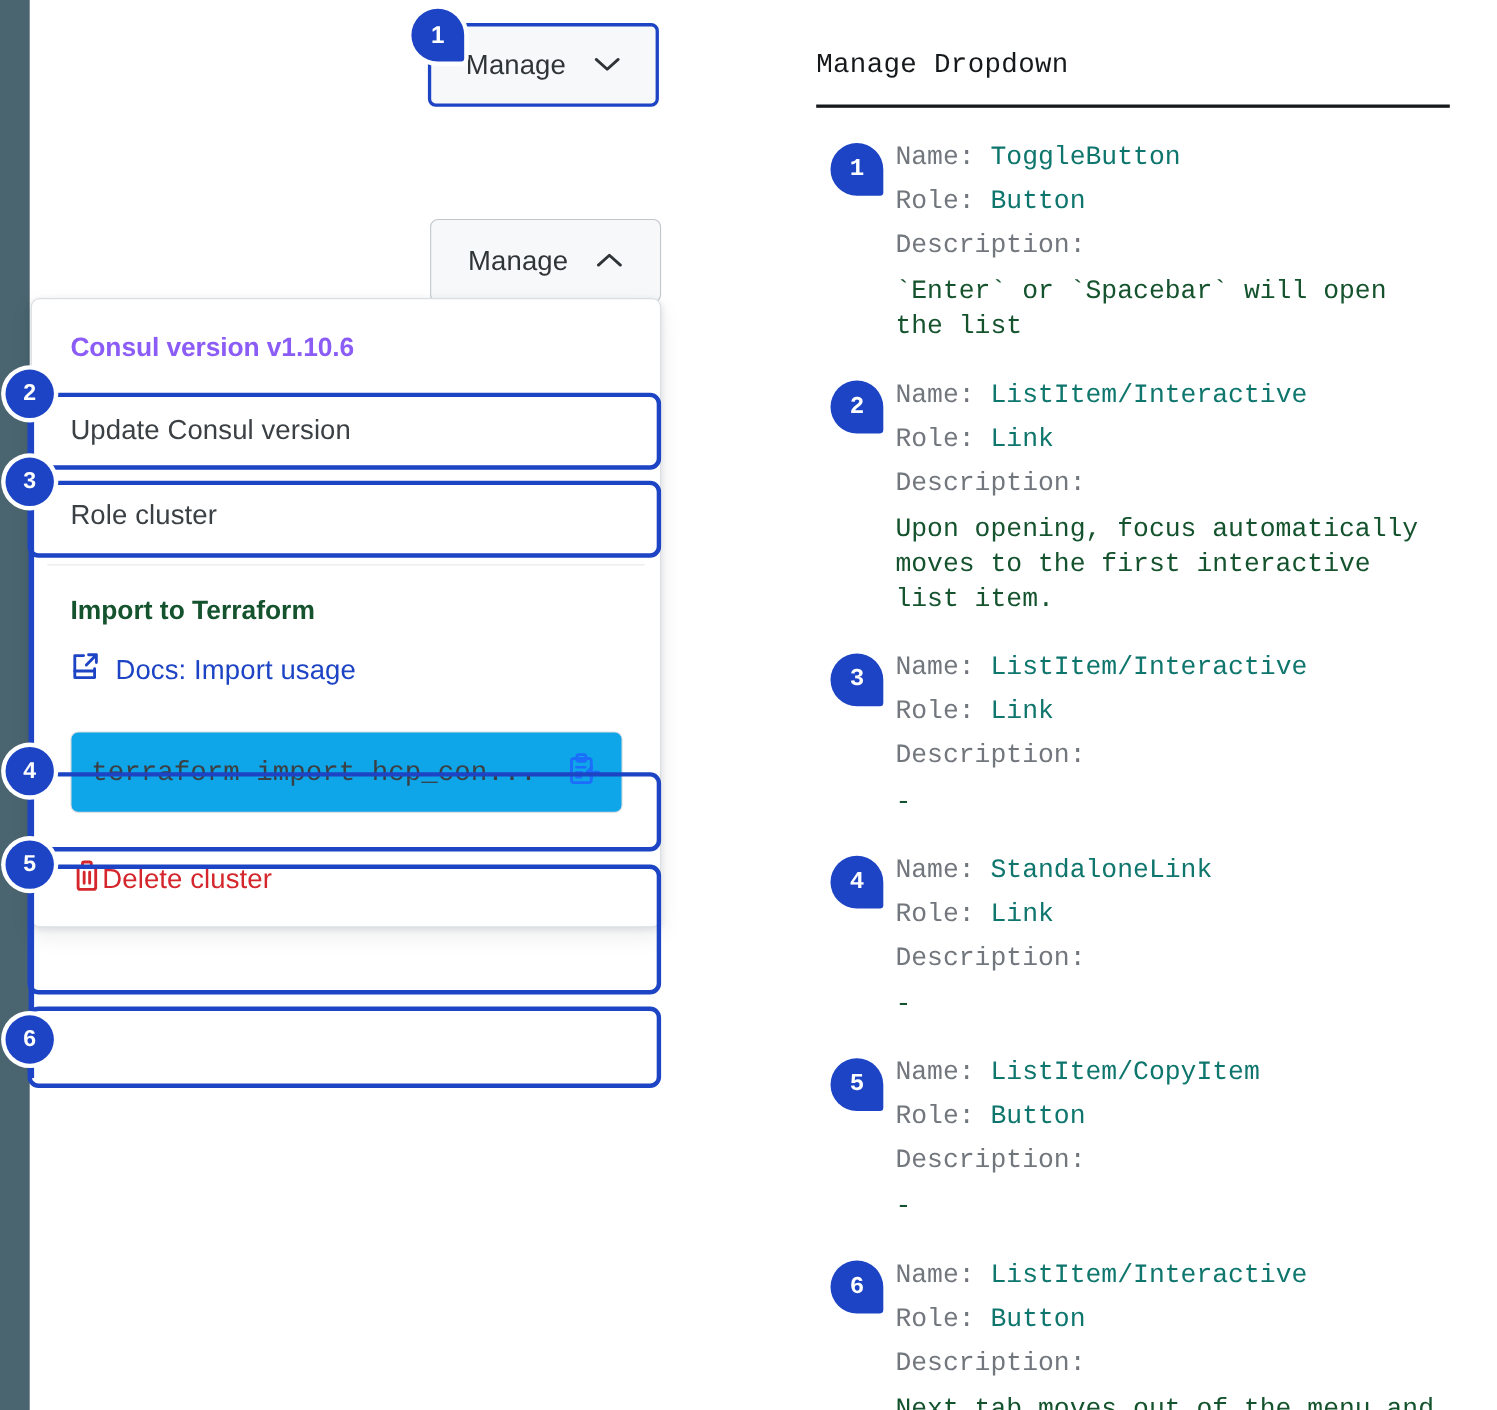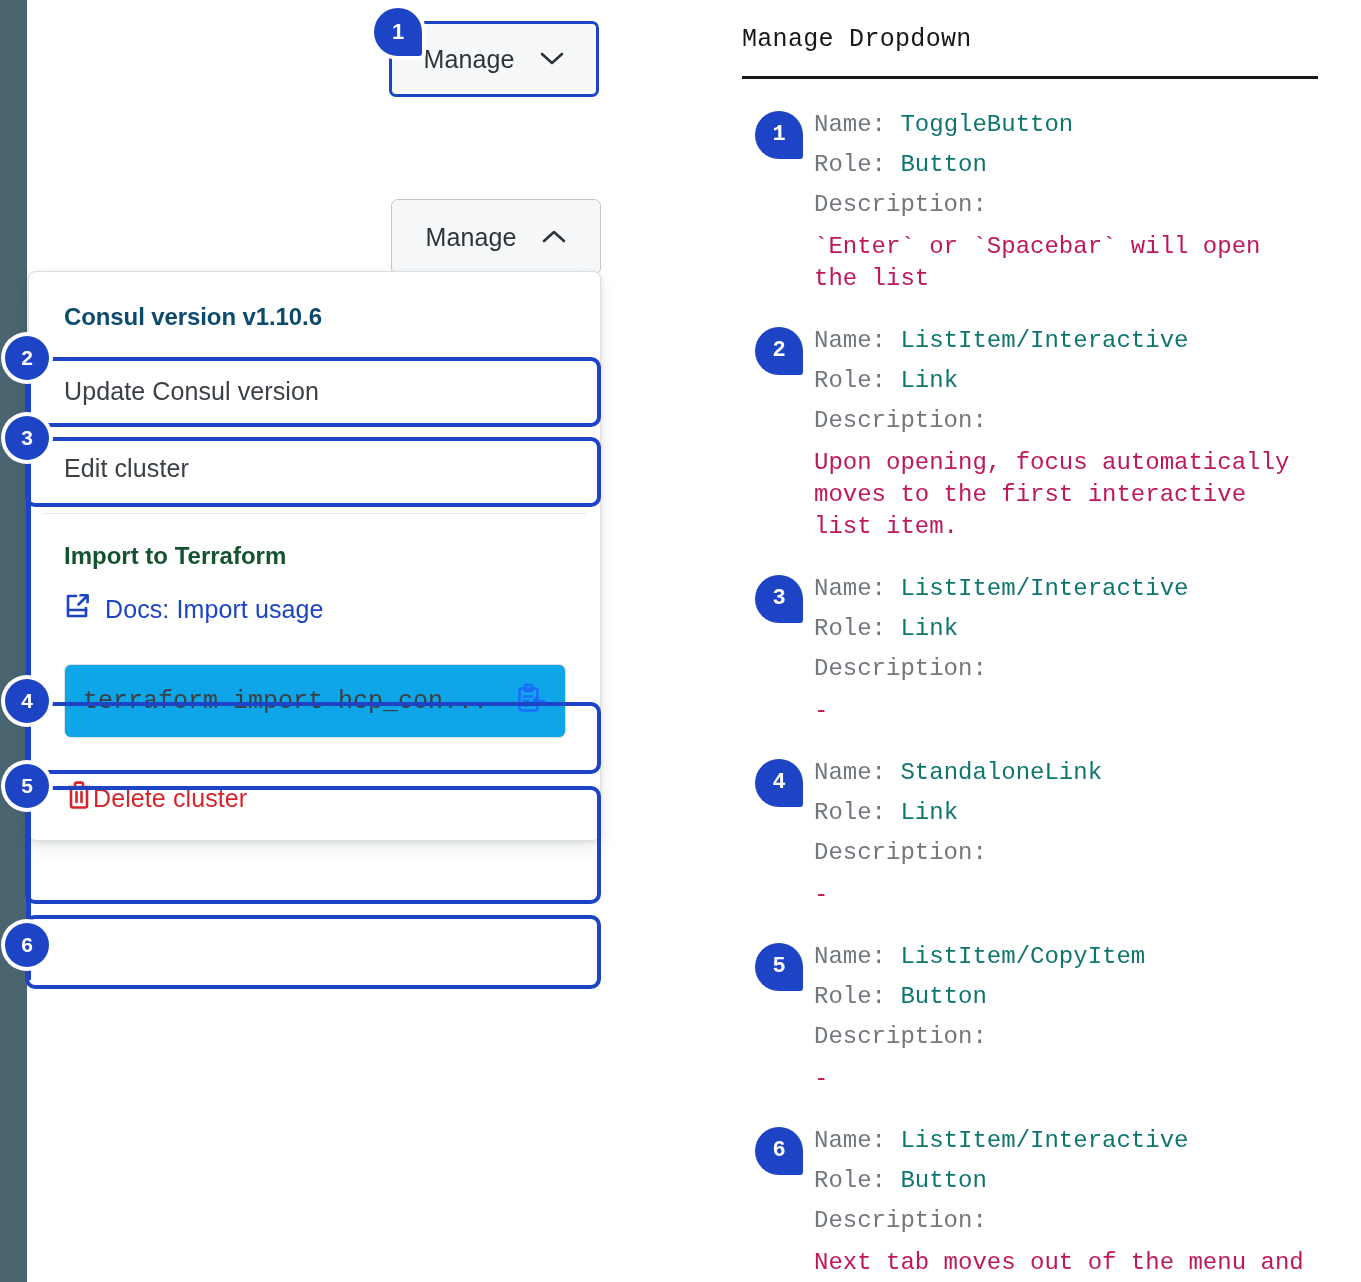--- a/index.html
+++ b/index.html
@@ -69,21 +69,21 @@
     width: 573px;
     box-sizing: border-box;
     background: #ffffff;
     border: 1px solid #dcdfe2;
     border-radius: 8px;
     box-shadow: 0 2px 6px rgba(20,30,45,.10), 0 8px 20px rgba(20,30,45,.07);
   }
   .dd-head {
     font-size: 24px;
     font-weight: bold;
-    color: #0c4a6e;
+    color: #8b5cf6;
     padding: 31px 0 22px 35px;
     letter-spacing: -.1px;
   }
   .dd-item {
     font-size: 25px;
     color: #3b4045;
     padding: 24px 0 24px 35px;
     letter-spacing: .1px;
   }
   .dd-sep {
@@ -192,21 +192,21 @@
   
   .spec-col {
     position: absolute;
     left: 742px; top: 0;
     width: 600px;
     font-family: "Liberation Mono", "DejaVu Sans Mono", monospace;
   }
   .spec-title {
     font-size: 25px;
     color: #16191c;
-    padding-top: 25px;
+    padding-top: 44px;
     letter-spacing: .3px;
   }
   .spec-rule {
     margin-top: 22px;
     width: 576px;
     height: 3px;
     background: #16191c;
   }
   .spec-list { position: relative; margin-top: 0; }
   .spec-entry {
@@ -219,21 +219,21 @@
     font-size: 24px;
     line-height: 40px;
     color: #16191c;
     white-space: pre-wrap;
   }
   .spec-key { color: #72777d; }
   .spec-val { color: #0f766e; }
   .spec-desc {
     font-size: 24px;
     line-height: 32px;
-    color: #be185d;
+    color: #14532d;
     margin-top: 6px;
     white-space: pre-wrap;
   }
 </style>
 </head>
 <body>
 
 <div class="left-rail"></div>
 
 <div class="demo-col">
@@ -258,21 +258,21 @@
         </svg>
     </span>
   </div>
 
   <div class="dropdown-panel">
 
     <div class="dd-head">Consul version v1.10.6</div>
 
     <div class="dd-item">Update Consul version</div>
 
-    <div class="dd-item">Edit cluster</div>
+    <div class="dd-item">Role cluster</div>
 
     <div class="dd-sep"></div>
 
     <div class="dd-section-title">Import to Terraform</div>
 
     <div class="dd-link">
       <span>
         <svg width="27" height="28" viewBox="0 0 27 28">
           <path d="M4 4 H12 M4 4 V24 H22 V16" fill="none" stroke="#1c44c4" stroke-width="2.6" stroke-linecap="round" stroke-linejoin="round"></path>
           <path d="M4 18 H22" fill="none" stroke="#1c44c4" stroke-width="2.6" stroke-linecap="round"></path>

